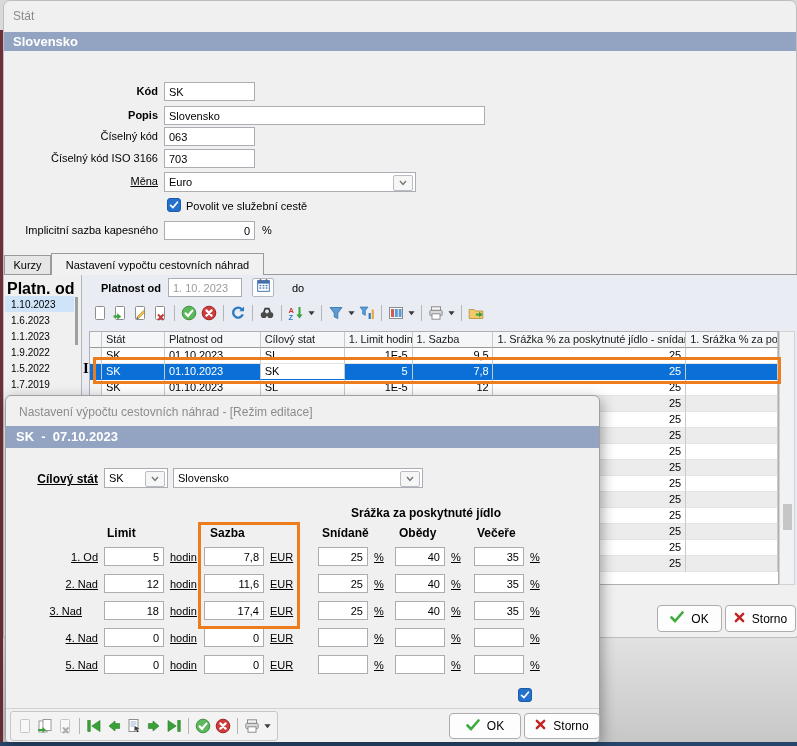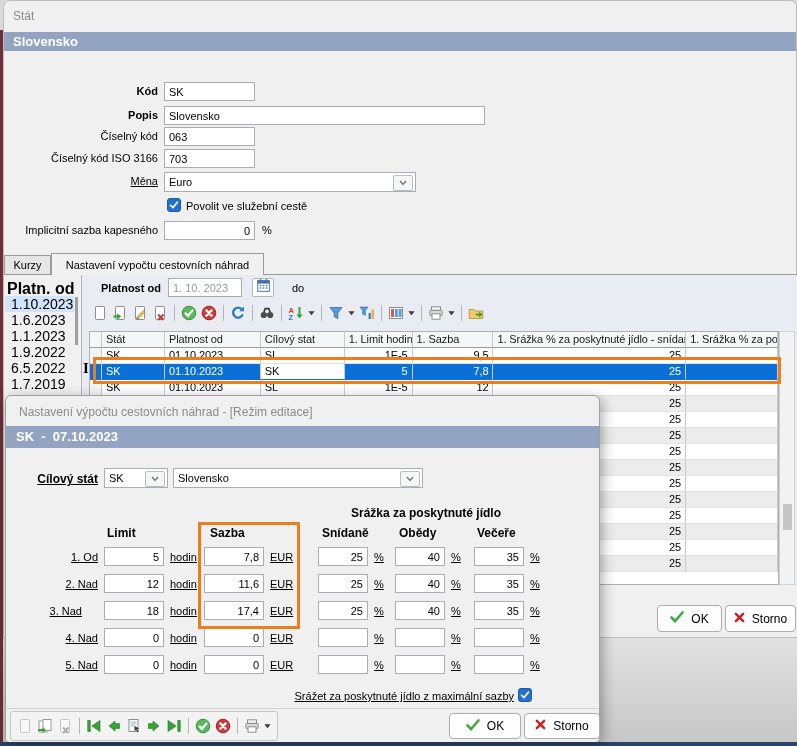--- a/index.html
+++ b/index.html
@@ -24,21 +24,21 @@
   .cb{width:14px;height:14px;background:#2471cd;border:1px solid #1b5ba8;border-radius:3px;display:flex;align-items:center;justify-content:center;box-sizing:border-box;}
   
   .tab{position:absolute;box-sizing:border-box;font-size:11px;display:flex;align-items:center;justify-content:center;border:1px solid #9a9a9a;}
   .tab.active{background:#f1f1f1;border-bottom:none;z-index:3;}
   .tab.inactive{background:#e6e6e6;}
   #panel{left:0;top:273px;width:794px;height:361px;border-top:1px solid #9a9a9a;background:#f0f0f0;}
   #rpanel{left:78px;top:274px;width:715px;height:310px;background:#e9edf3;}
   #below-table{left:78px;top:584px;width:715px;height:50px;background:#f0f0f0;}
   #vdiv{left:77px;top:274px;width:1px;height:360px;background:#b4b4b4;}
   
-  .plist-item{position:absolute;left:1px;width:69px;height:16px;font-size:14px;display:flex;align-items:center;padding-left:6px;box-sizing:border-box;}
+  .plist-item{position:absolute;left:1px;width:69px;height:16px;font-size:10px;display:flex;align-items:center;padding-left:6px;box-sizing:border-box;}
   .plist-item.sel{background:#cfe4f8;}
   
   .tbar{display:flex;align-items:center;}
   .tbtn{width:20px;height:20px;display:flex;align-items:center;justify-content:center;}
   .tbtn.dis{filter:grayscale(1) opacity(.45);}
   .tcaret{width:11px;height:20px;display:flex;align-items:center;justify-content:center;}
   .tsep{width:1px;height:16px;background:#b5b5b5;margin:0 4px;}
   #dlg-tbar-box{border:1px solid #c6c6c6;border-radius:3px;padding:1px 4px;background:#f3f3f3;}
   
   #tbl{left:85px;top:330px;width:690px;height:254px;background:#fff;border:1px solid #b0b0b0;box-sizing:border-box;overflow:hidden;font-size:11px;letter-spacing:-0.1px;}
@@ -117,21 +117,21 @@
     <div class="abs" id="rpanel"></div>
     <div class="abs" id="below-table"></div>
     <div class="abs" id="vdiv"></div>
 
     <div class="abs flabel b nw" style="left:3px;top:279px;text-align:left;font-size:16px;">Platn. od</div>
     <div id="plist">
         <div class="abs plist-item sel" style="top: 295px;">1.10.2023</div>
         <div class="abs plist-item" style="top: 311px;">1.6.2023</div>
         <div class="abs plist-item" style="top: 327px;">1.1.2023</div>
         <div class="abs plist-item" style="top: 343px;">1.9.2022</div>
-        <div class="abs plist-item" style="top: 359px;">6.5.2022</div>
+        <div class="abs plist-item" style="top: 359px;">1.5.2022</div>
         <div class="abs plist-item" style="top: 375px;">1.7.2019</div>
       </div>
     <div class="abs" style="left:71px;top:296px;width:3px;height:48px;background:#9f9f9f;"></div>
 
     <div class="abs flabel b nw" style="left:97px;top:281px;text-align:left;">Platnost od</div>
     <div class="abs inp" style="left:164px;top:277px;width:74px;height:19px;color:#9b9b9b;white-space:pre;">1. 10. 2023</div>
     <div class="abs" style="left:248px;top:277px;width:22px;height:19px;background:#fdfdfd;border:1px solid #b3b7bd;border-radius:2px;box-sizing:border-box;display:flex;align-items:center;justify-content:center;">
       <span><svg width="15" height="15" viewBox="0 0 16 16">
             <rect x="1.8" y="2.8" width="12.4" height="11.4" fill="#fff" stroke="#3f6fb0"></rect>
             <rect x="1.8" y="2.8" width="12.4" height="3.2" fill="#3f6fb0"></rect>
@@ -532,21 +532,20 @@
         <div class="dinp" style="left:312px;top:108px;width:50px;"></div>
         <div class="dlab" style="left:368px;top:112px;">%</div>
         <div class="dinp" style="left:389px;top:108px;width:50px;"></div>
         <div class="dlab" style="left:445px;top:112px;">%</div>
         <div class="dinp" style="left:468px;top:108px;width:50px;"></div>
         <div class="dlab" style="left:524px;top:112px;">%</div>
       </div>
 
     <div class="abs ann" style="left:192px;top:126px;width:102px;height:107px;z-index:20;"></div>
 
-    <div class="dlab" style="left:250px;top:294px;width:258px;text-align:right;">Srážet za poskytnuté jídlo z maximální sazby</div>
     <div class="abs cb" style="left:512px;top:292px;">
         <svg width="12" height="12" viewBox="0 0 14 14">
           <path d="M3 7.4 L5.8 10 L11 3.8" stroke="#fff" stroke-width="2" fill="none" stroke-linecap="round"></path>
         </svg>
       </div>
 
     <div class="abs" style="left:0;top:312px;width:593px;height:33px;border-top:1px solid #d2d2d2;background:#f0f0f0;border-radius:0 0 4px 4px;"></div>
     <div class="abs tbar" id="dlg-tbar-box" style="left:4px;top:315px;height:26px;">
         <span class="tbtn dis">
           <svg viewBox="0 0 16 16" width="16" height="16">

